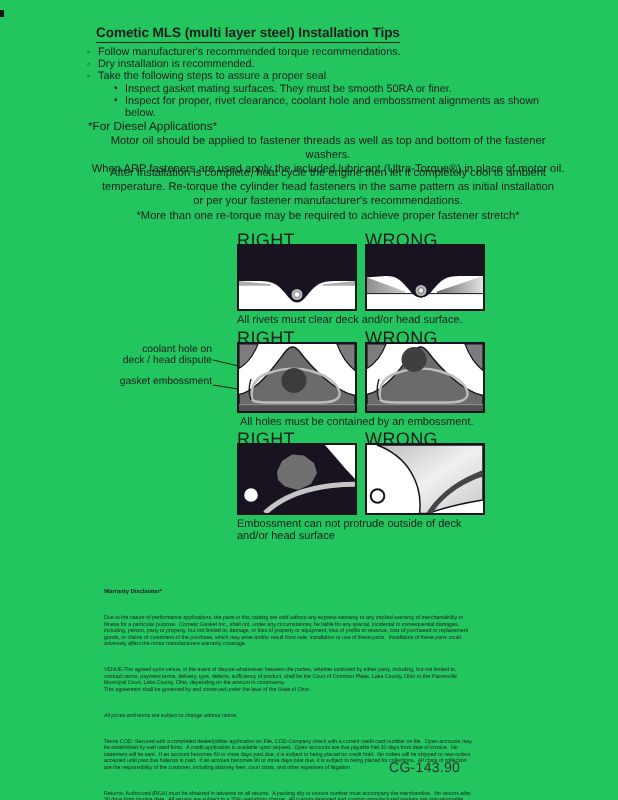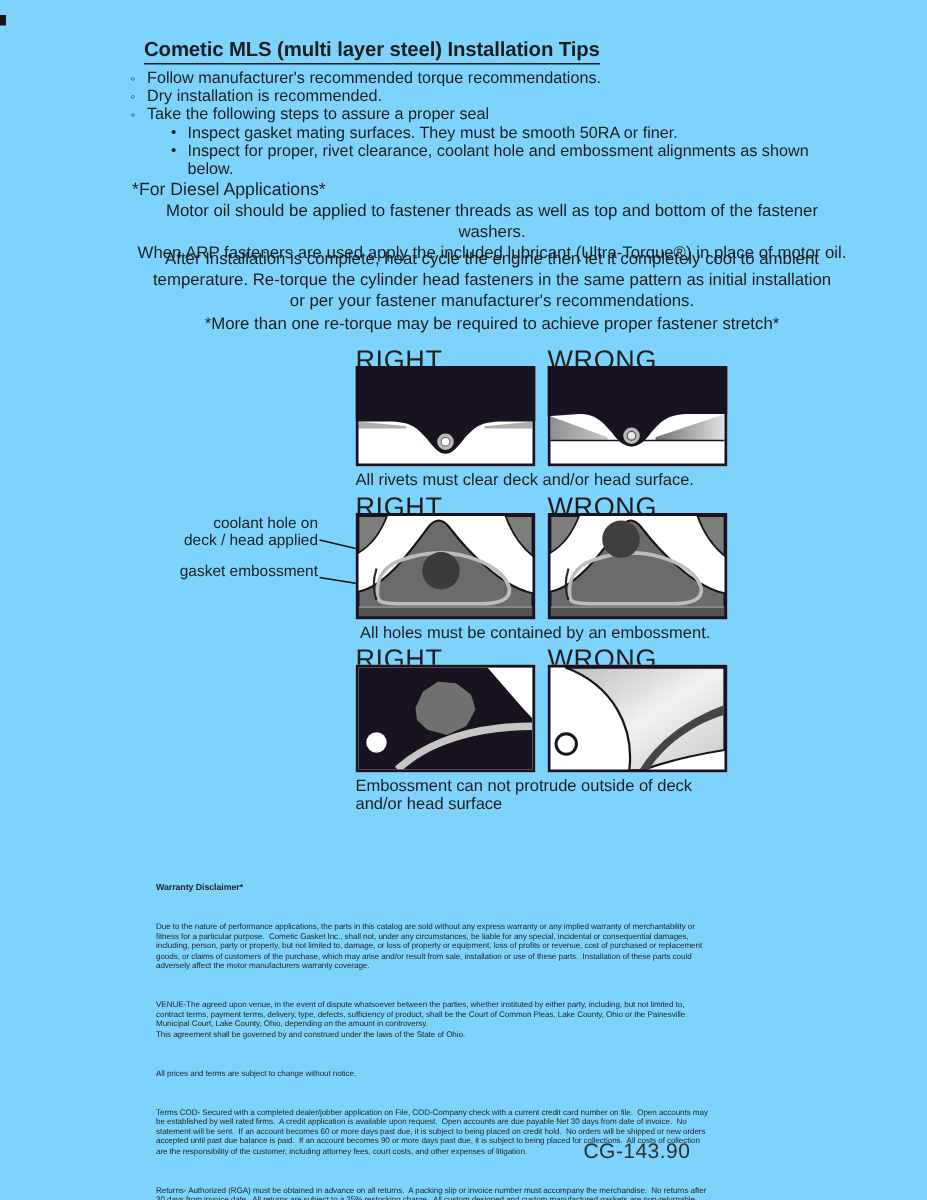--- a/index.html
+++ b/index.html
@@ -1,17 +1,17 @@
 <!DOCTYPE html>
 <html><head>
 <meta charset="utf-8">
 <style>
   html,body{margin:0;padding:0;background:#e8e8e8;}
   .page{
-    position:relative;width:618px;height:800px;background:#7dd3fc;overflow:hidden;
+    position:relative;width:618px;height:800px;background:#22c55e;overflow:hidden;
     font-family:"Liberation Sans","DejaVu Sans",sans-serif;color:#1d1d1d;
     text-rendering:geometricPrecision;
   }
   .abs{position:absolute;}
   .edge-mark{left:0;top:10px;width:4px;height:7px;background:#141414;}
   .title{
     left:96px;top:25px;font-size:13.6px;font-weight:700;letter-spacing:-0.1px;
     border-bottom:1.7px solid #1d1d1d;padding-bottom:2px;white-space:nowrap;
   }
   .bullets{left:87px;top:46px;width:480px;font-size:10.8px;}
@@ -113,21 +113,21 @@
       <rect x="1" y="1" width="118" height="65" fill="none" stroke="#191320" stroke-width="2"></rect>
     </svg>
   </div>
 
   <div class="abs caption" style="left:237px;top:313.5px">All rivets must clear deck and/or head surface.</div>
 
   <div class="abs rw-label" style="left:237px;top:327.5px">RIGHT</div>
   <div class="abs rw-label" style="left:365px;top:327.5px">WRONG</div>
 
   <div class="abs side-label" style="left:92px;top:345px">coolant hole on
-deck / head applied</div>
+deck / head dispute</div>
   <div class="abs side-label" style="left:92px;top:376.5px">gasket embossment</div>
 
   <svg class="abs" style="left:205px;top:344px" width="100" height="60">
     <line x1="8" y1="16" x2="89" y2="35" stroke="#111111" stroke-width="0.9"></line>
     <line x1="8" y1="41" x2="58" y2="49" stroke="#111111" stroke-width="0.9"></line>
   </svg>
 
   <div class="abs dbox" style="left:237px;top:342px;height:71px">
     <svg viewBox="0 0 120 71">
       <rect x="0" y="0" width="120" height="71" fill="#ffffff"></rect>

